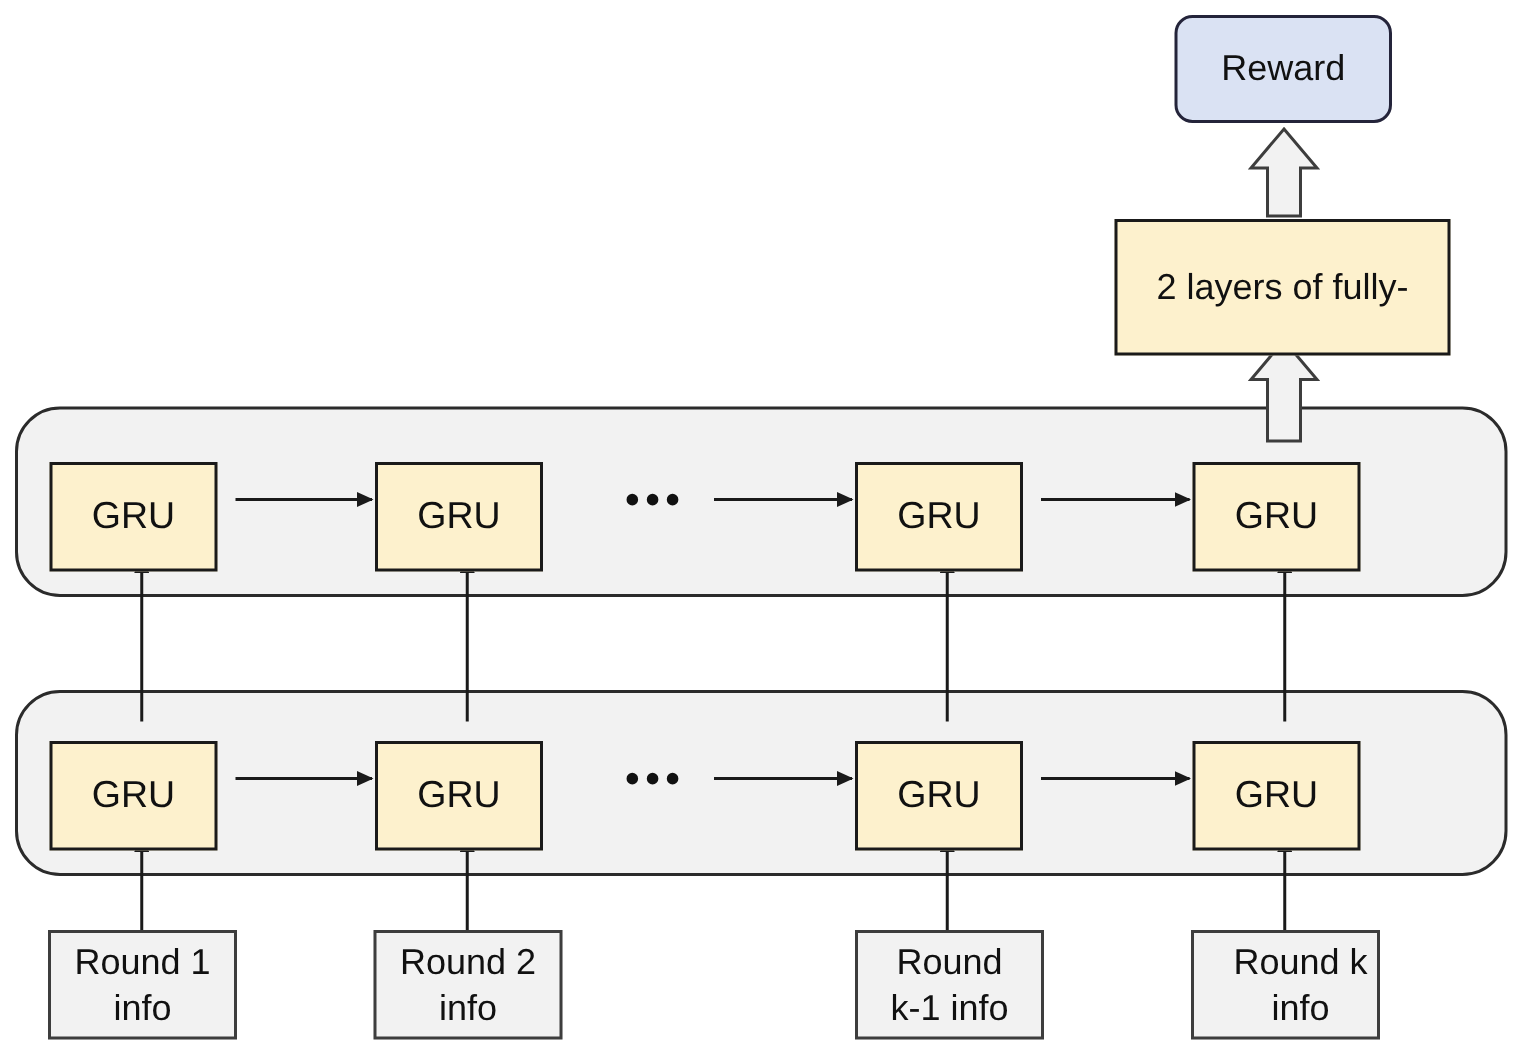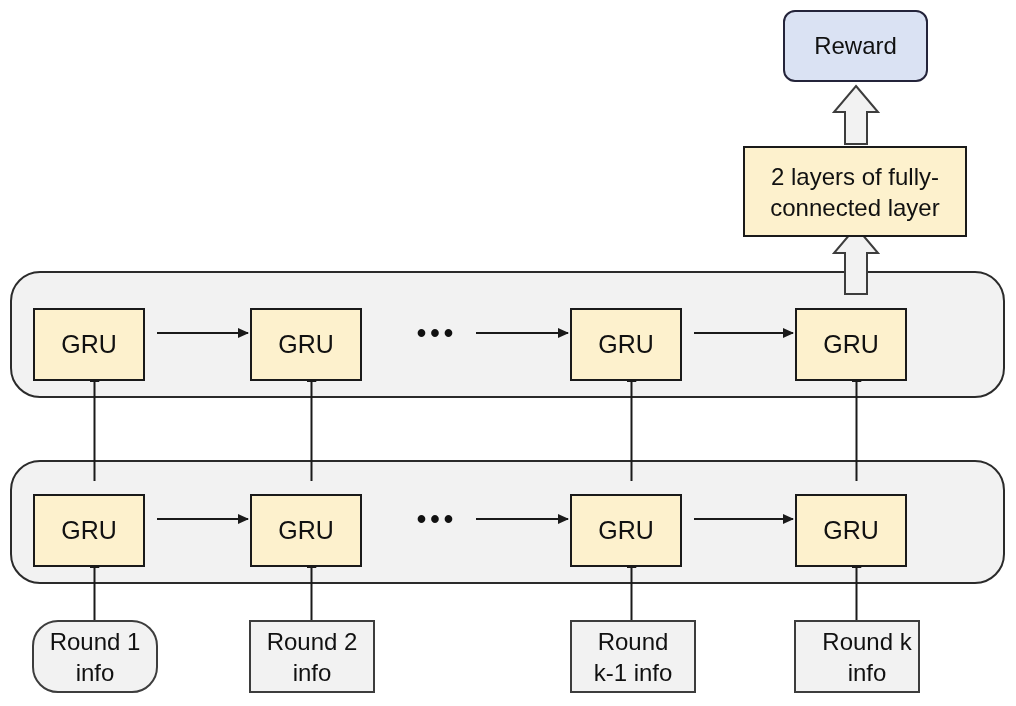--- a/index.html
+++ b/index.html
@@ -66,21 +66,21 @@
     background:var(--box-yellow);
     border:2px solid var(--border-dark);
     font-size:24px;line-height:31px;justify-content:center;
   }
   .input-node{
     width:126px;height:73px;top:620px;
     background:var(--input-gray);
     border:2px solid var(--border-input);
     font-size:24px;line-height:31px;
   }
-  .input-node.c1{left:32px;border-radius:26px;} .input-node.c2{left:249px;}
+  .input-node.c1{left:32px;} .input-node.c2{left:249px;}
   .input-node.c3{left:570px;} .input-node.c4{left:794px;padding-left:20px;}
   .ellipsis{
     position:absolute;z-index:3;width:64px;height:30px;left:405px;
     text-align:center;font-size:27px;font-weight:bold;
     letter-spacing:4px;line-height:30px;color:var(--text-color);
   }
   #ellipsis-top{top:318px;}
   #ellipsis-bottom{top:504px;}
 </style>
 </head>
@@ -120,21 +120,20 @@
 
     <polygon points="856,227 878,253 867,253 867,294 845,294 845,253 834,253" fill="var(--block-arrow-fill)" stroke="var(--block-arrow-stroke)" stroke-width="2"></polygon>
   </svg>
 
   <div class="node" id="reward-node">
     <span>Reward</span>
   </div>
 
   <div class="node" id="fc-node">
     <span>2 layers of fully-</span>
-    <span>connected layer</span>
   </div>
 
   <div class="node gru c1">
       <span>GRU</span>
     </div>
   <div class="node gru c2">
       <span>GRU</span>
     </div>
   <div class="node gru c3">
       <span>GRU</span>

